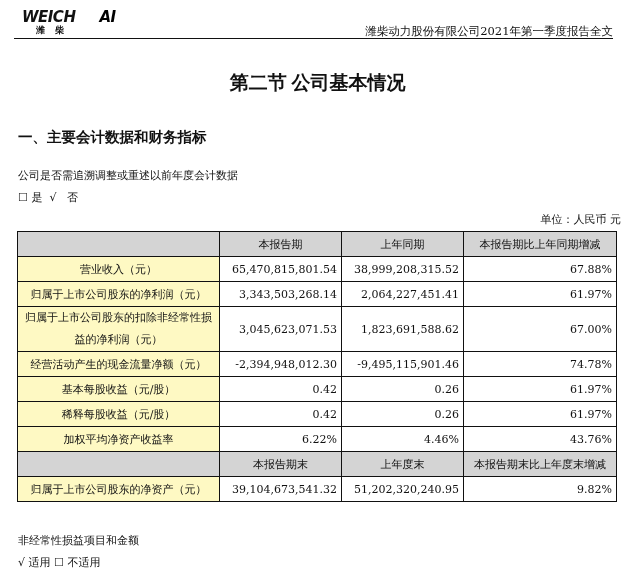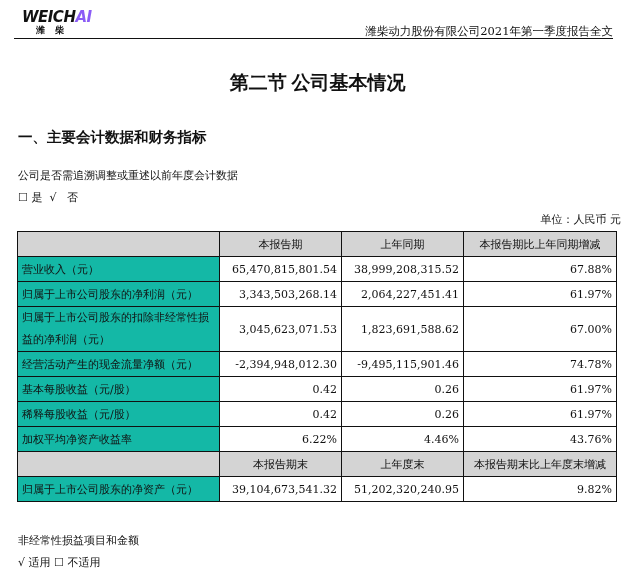--- a/index.html
+++ b/index.html
@@ -1,36 +1,36 @@
 <!DOCTYPE html>
 <html><head>
 <meta charset="utf-8">
 <style>
   html, body { margin:0; padding:0; background:#ffffff; }
   body { width:635px; height:572px; position:relative; overflow:hidden;
          font-family:"DejaVu Serif","Liberation Serif",serif; color:#111; }
   .logo { position:absolute; left:22px; top:10px; width:60px; }
   .logo-en { font-family:"DejaVu Sans","Liberation Sans",sans-serif; font-weight:900;
              font-style:italic; font-size:15px; letter-spacing:-0.5px; color:#111; line-height:15px; }
-  .logo-en .ai { color:#8b5cf6; }
+  .logo-en .ai { color:#000000;margin-left:24px; }
   .logo-cn { font-family:"DejaVu Sans",sans-serif; font-size:9px; font-weight:bold;
              color:#111; line-height:10px; padding-left:14px; letter-spacing:10px; }
   .header-title { position:absolute; right:22px; top:24px; font-size:11.5px; color:#111; }
   .header-rule { position:absolute; left:14px; right:22px; top:38px; border-top:1px solid #111; }
   .section-title { position:absolute; left:0; right:0; top:70px; text-align:center;
                    font-family:Liberation Serif, serif; font-weight:bold; font-size:19px; }
   .sub-title { position:absolute; left:18px; top:128px; font-family:"DejaVu Sans",sans-serif;
                font-weight:bold; font-size:14.5px; }
   .line { position:absolute; left:18px; font-size:11px; }
   .unit { position:absolute; right:14px; top:212px; font-size:11px; }
   table.fin { position:absolute; left:17px; top:231px; width:401px; border-collapse:collapse;
               font-size:11px;padding-left:28px; }
   table.fin { width:600px; }
   table.fin td { border:1px solid #111; padding:0 4px; height:24px; }
-  table.fin td.lbl { background:#14b8a6; text-align:left; width:193px; }
+  table.fin td.lbl { background:#fef9c3; text-align:center; width:193px; }
   table.fin td.hd { background:#d4d4d4; text-align:center; }
   table.fin td.num { text-align:right; }
   table.fin td.c1 { width:113px; } table.fin td.c2 { width:113px; }
   table.fin tr.tall td { height:44px; }
   .lbl-2line { line-height:22px; }
 </style>
 </head>
 <body>
 
 <div class="logo">

